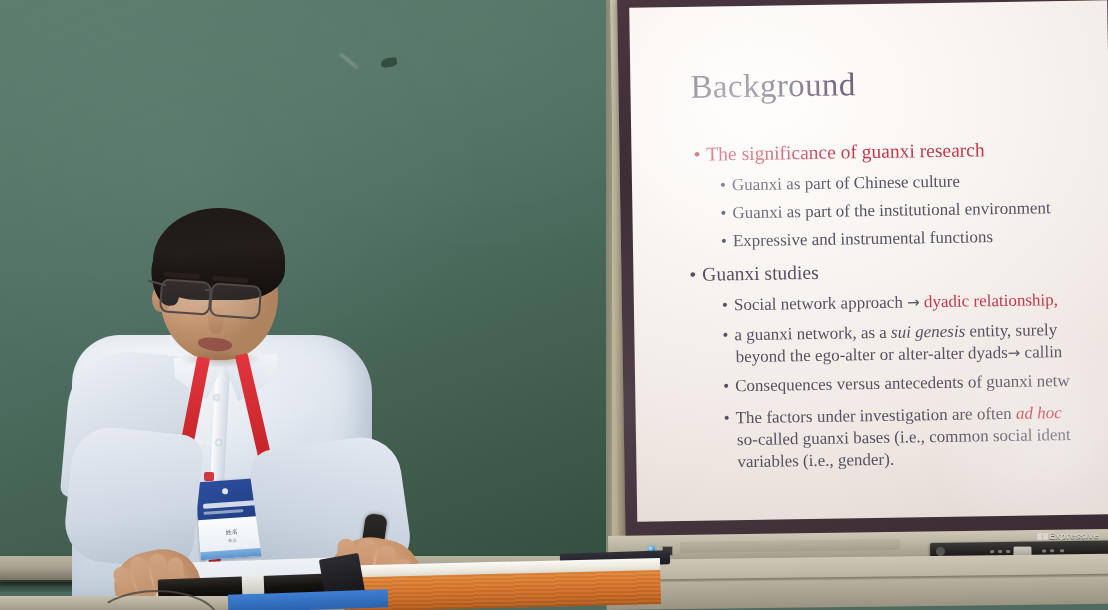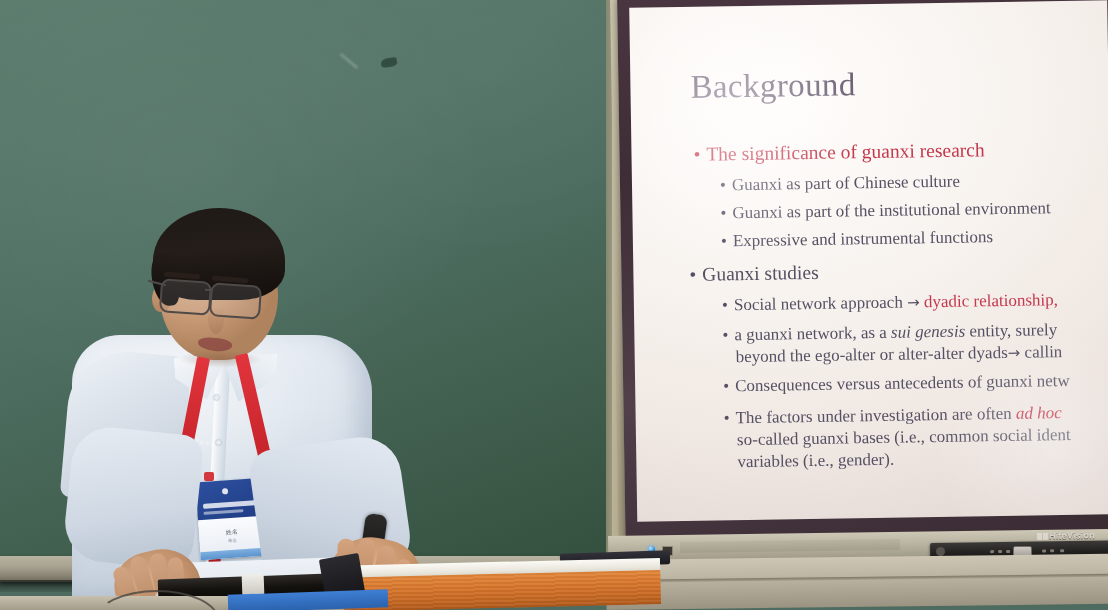--- a/index.html
+++ b/index.html
@@ -521,21 +521,21 @@
       <div class="glare2"></div>
     </div>
   </div>
 
   <div class="tray"></div>
   <div class="tray-inset"></div>
   <div class="tray-led"></div>
   <div class="tray-port"></div>
 
   <div class="brandplate">
-    <span class="sq"></span><span class="sq"></span><span>HiteVision</span>
+    <span class="sq"></span><span class="sq"></span><span>Expressive</span>
   </div>
 
   <div class="soundbar">
     <div class="sb-btn" style="left:60px"></div>
     <div class="sb-btn" style="left:68px"></div>
     <div class="sb-btn" style="left:76px"></div>
     <div class="sb-btn" style="left:112px"></div>
     <div class="sb-btn" style="left:120px"></div>
     <div class="sb-btn" style="left:130px"></div>
   </div>

